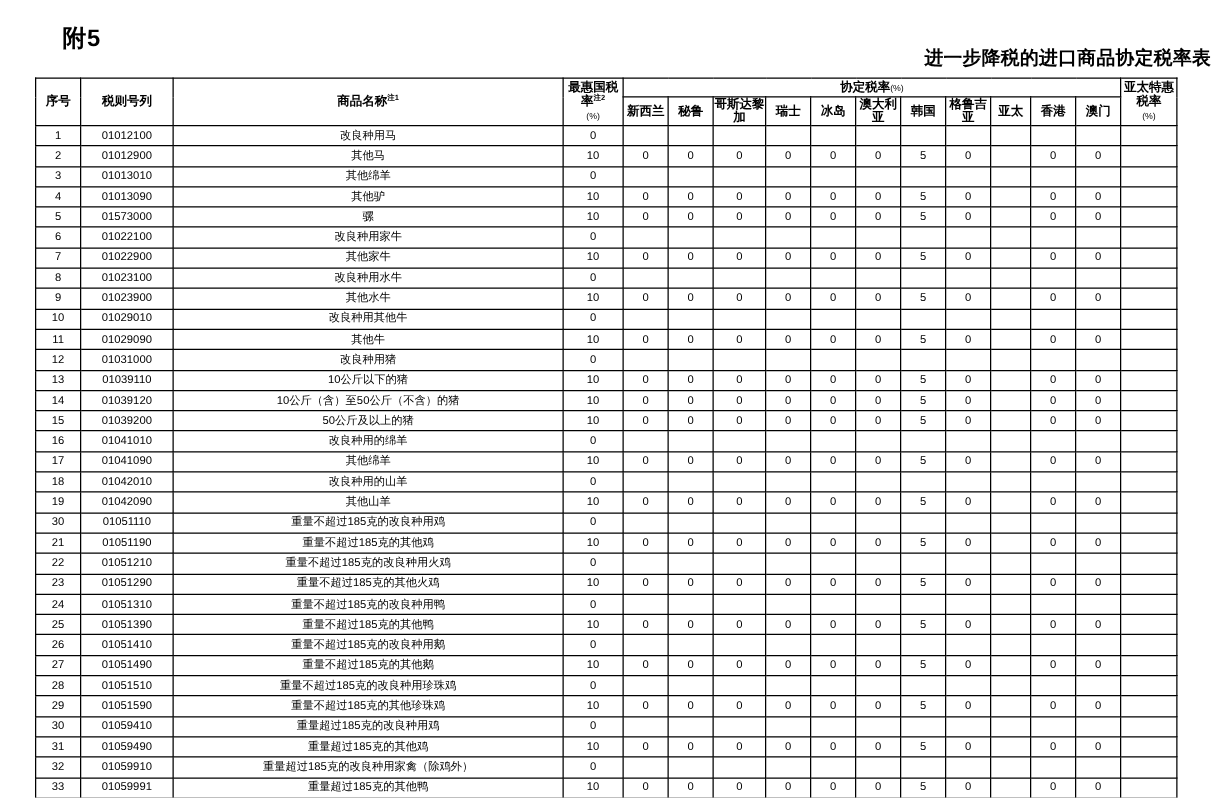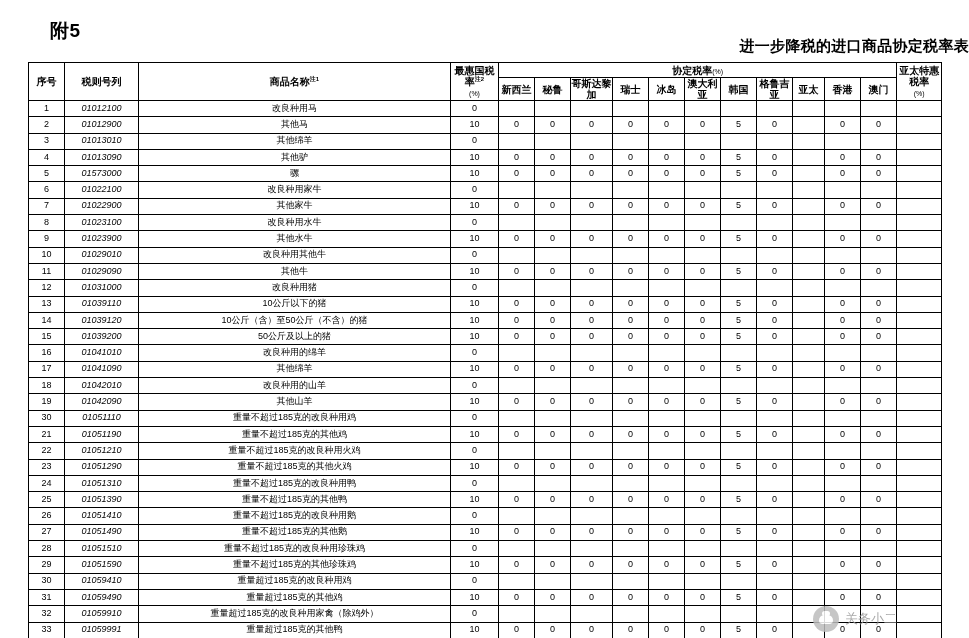--- a/index.html
+++ b/index.html
@@ -74,21 +74,21 @@
     vertical-align: super;
   }
   .unit {
     font-size: 7px;
     font-weight: normal;
   }
   tbody tr {
     height: 16.3px;
   }
   td.c-seq { font-size: 9px; }
-  td.c-code { font-size: 9px; font-style: italic; }
+  td.c-code { font-size: 9px; }
   td.c-name {
     text-align: left;
     padding-left: 3px;
     font-size: 9px;
   }
   td.c-num { font-size: 9px; }
   .wm {
     position: absolute;
     right: 10px;
     bottom: 4px;
@@ -774,18 +774,14 @@
             <td class="c-num">0</td>
             <td class="c-num"></td>
             <td class="c-num">0</td>
             <td class="c-num">0</td>
             <td class="c-num"></td>
           </tr>
         </tbody>
     </table>
   </div>
 
-  <div class="wm">
-    <div class="wm-logo"></div>
-    <div class="wm-text">关务小二</div>
-  </div>
 
 </div>
 
 </body></html>

